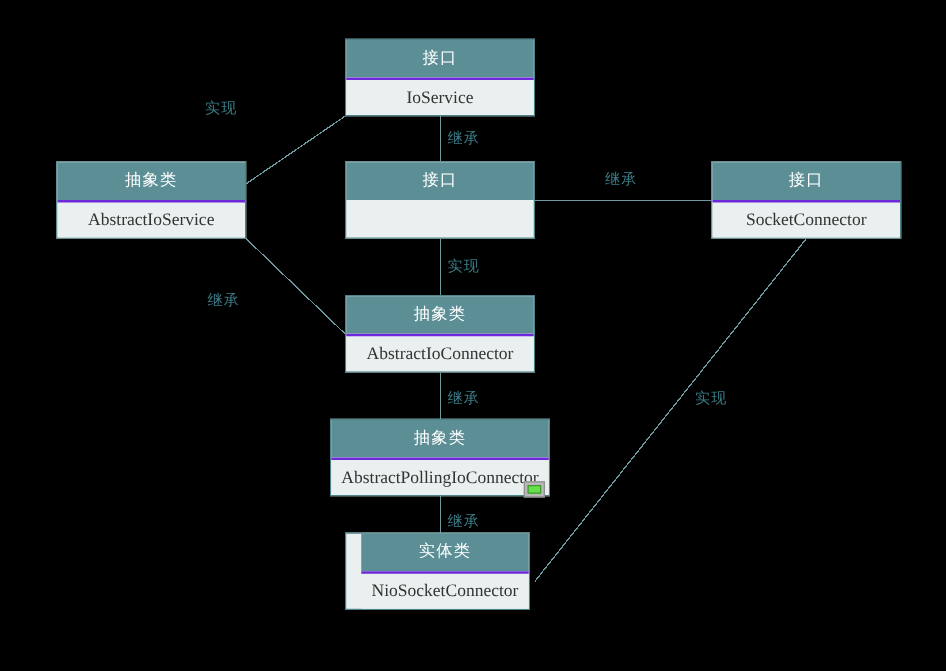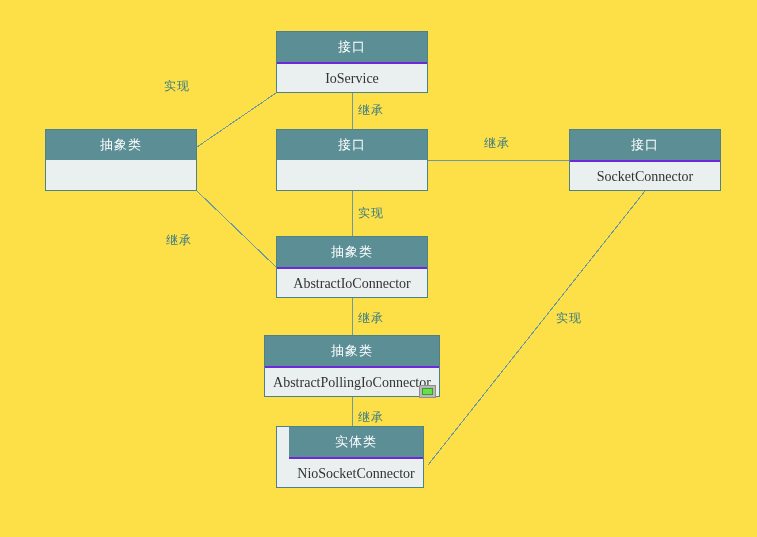--- a/index.html
+++ b/index.html
@@ -11,21 +11,21 @@
     width: 757px;
     height: 537px;
     background: #eeeeee;
     font-family: "Liberation Sans", "DejaVu Sans", sans-serif;
     overflow: hidden;
   }
   #diagram-canvas {
     position: relative;
     width: 757px;
     height: 537px;
-    background: #fde047;
+    background: #000000;
   }
   #edge-layer {
     position: absolute;
     left: 0;
     top: 0;
     width: 757px;
     height: 537px;
     pointer-events: none;
   }
   .uml-node {
@@ -103,20 +103,21 @@
     </g>
   </svg>
 
   <div class="uml-node" style="left:276px; top:31px; width:152px; height:62px;">
     <div class="uml-node-header">接口</div>
     <div class="uml-node-body">IoService</div>
   </div>
 
   <div class="uml-node" style="left:45px; top:129px; width:152px; height:62px;">
     <div class="uml-node-header">抽象类</div>
+    <div class="uml-node-body">AbstractIoService</div>
   </div>
 
   <div class="uml-node" style="left:276px; top:129px; width:152px; height:62px;">
     <div class="uml-node-header">接口</div>
   </div>
 
   <div class="uml-node" style="left:569px; top:129px; width:152px; height:62px;">
     <div class="uml-node-header">接口</div>
     <div class="uml-node-body">SocketConnector</div>
   </div>

